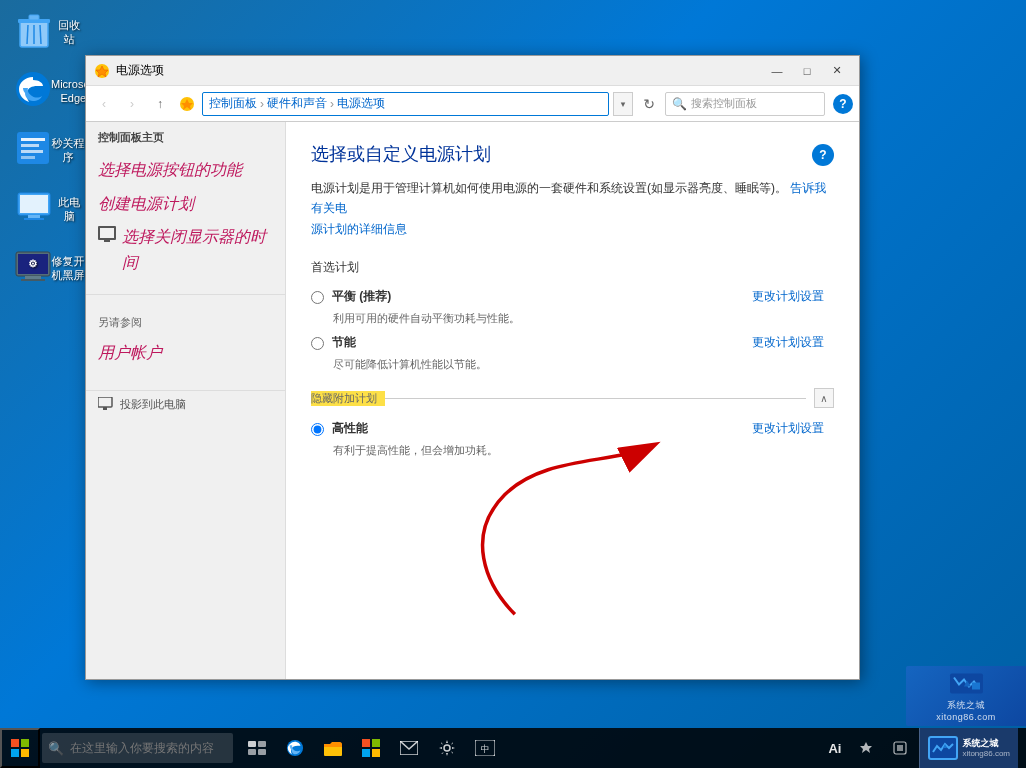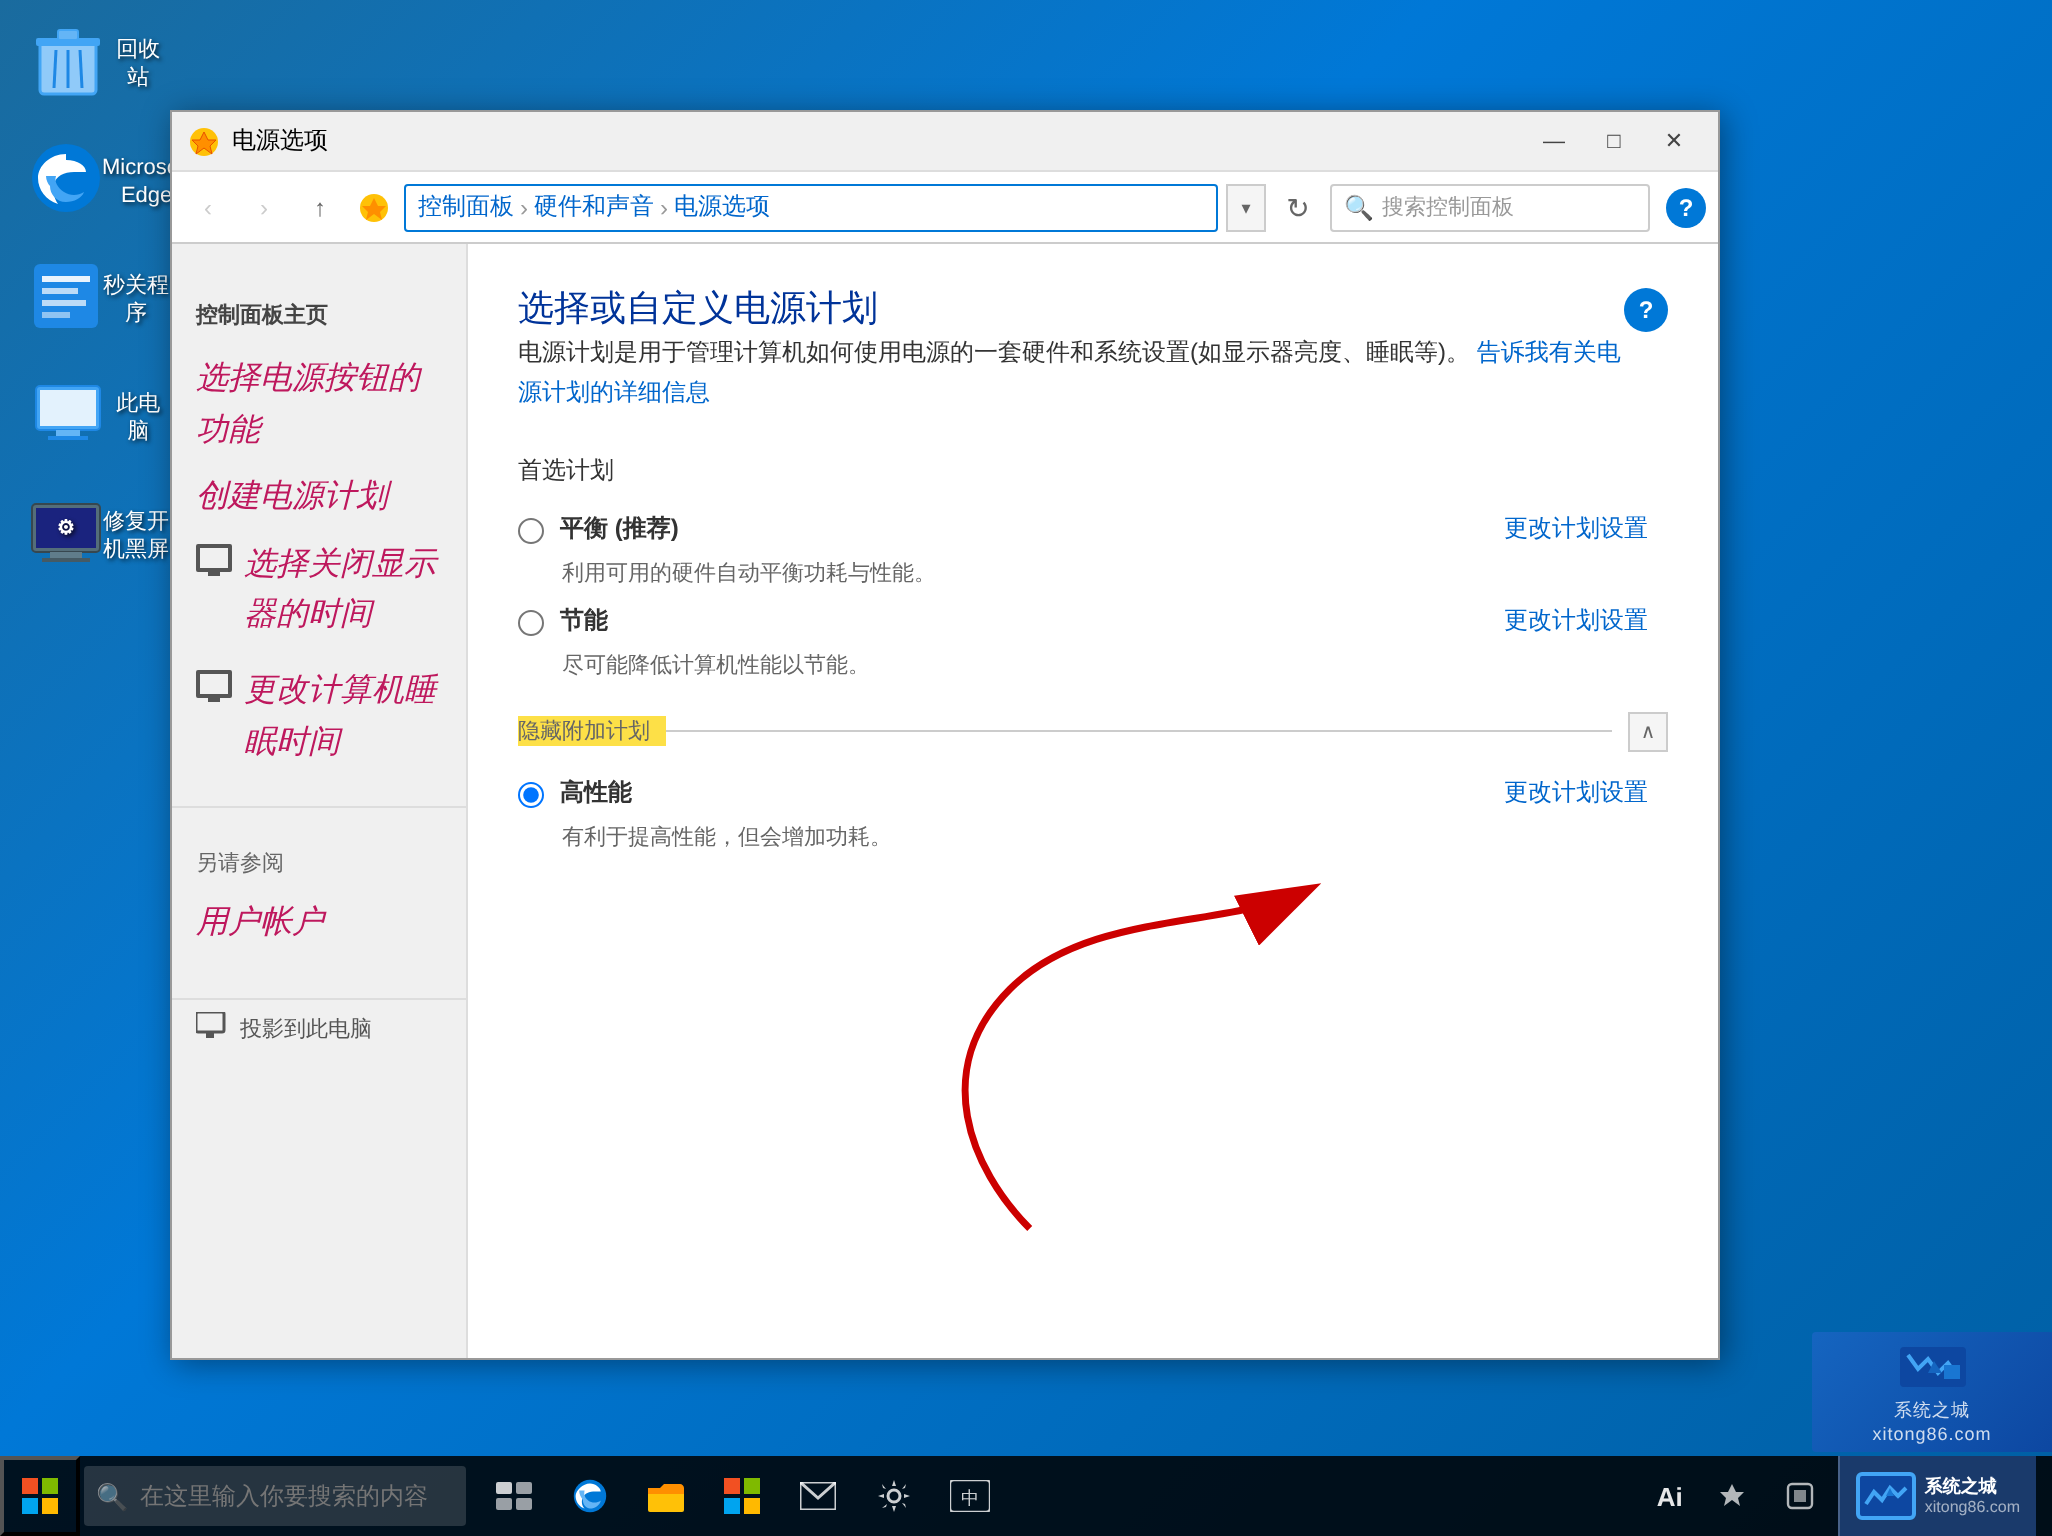--- a/index.html
+++ b/index.html
@@ -269,24 +269,24 @@
       gap: 4px;
     }
 
     
     .window-body {
       display: flex;
       flex: 1;
       overflow: hidden;
     }
     .sidebar {
-      width: 148px;
+      width: 200px;
       background: #f0f0f0;
       border-right: 1px solid #ddd;
-      padding: 28px 0;
+      padding: 8px 0;
       flex-shrink: 0;
       overflow-y: auto;
     }
     .sidebar-title {
       font-size: 11px;
       font-weight: bold;
       color: #444;
       padding: 0 12px 8px;
     }
     .sidebar-link {
@@ -345,20 +345,21 @@
     .main-content {
       flex: 1;
       padding: 20px 25px;
       overflow-y: auto;
       background: white;
     }
     .main-title {
       font-size: 18px;
       color: #003399;
       font-weight: normal;
+      margin-bottom: 12px;
     }
     .main-desc {
       font-size: 12px;
       color: #333;
       line-height: 1.7;
       margin-bottom: 4px;
     }
     .main-link {
       color: #0066cc;
       cursor: pointer;
@@ -620,26 +621,20 @@
         <div class="sidebar-title">控制面板主页</div>
 
         <a class="sidebar-link">选择电源按钮的功能</a>
         <a class="sidebar-link">创建电源计划</a>
 
         <div class="sidebar-link icon-link">
           <div class="monitor-icon"></div>
           <span>选择关闭显示器的时间</span>
         </div>
 
-        <div class="sidebar-link icon-link" style="margin-top:4px;">
-          <div style="width:18px;height:14px;border:2px solid #555;border-radius:1px;flex-shrink:0;margin-top:2px;position:relative;">
-            <div style="position:absolute;bottom:-4px;left:50%;transform:translateX(-50%);width:6px;height:3px;background:#555;"></div>
-          </div>
-          <span>更改计算机睡眠时间</span>
-        </div>
 
         <div style="height:1px;background:#ddd;margin:15px 0 10px;"></div>
 
         <div class="sidebar-section">
           <div class="sidebar-section-title">另请参阅</div>
           <a class="sidebar-link" style="padding-left:0;">用户帐户</a>
         </div>
 
         <div style="flex:1;"></div>
 

